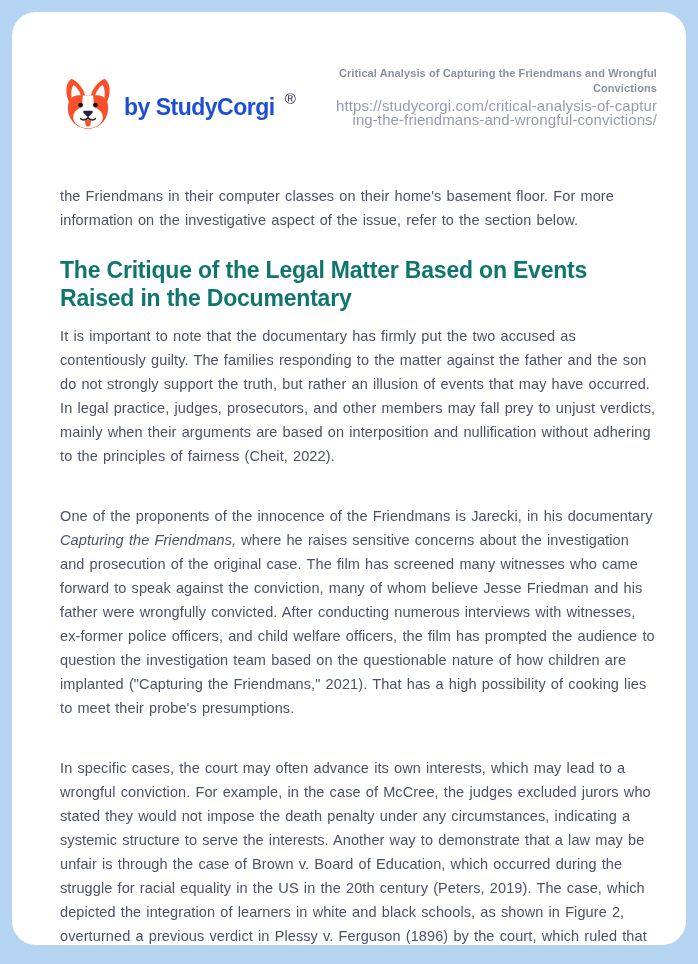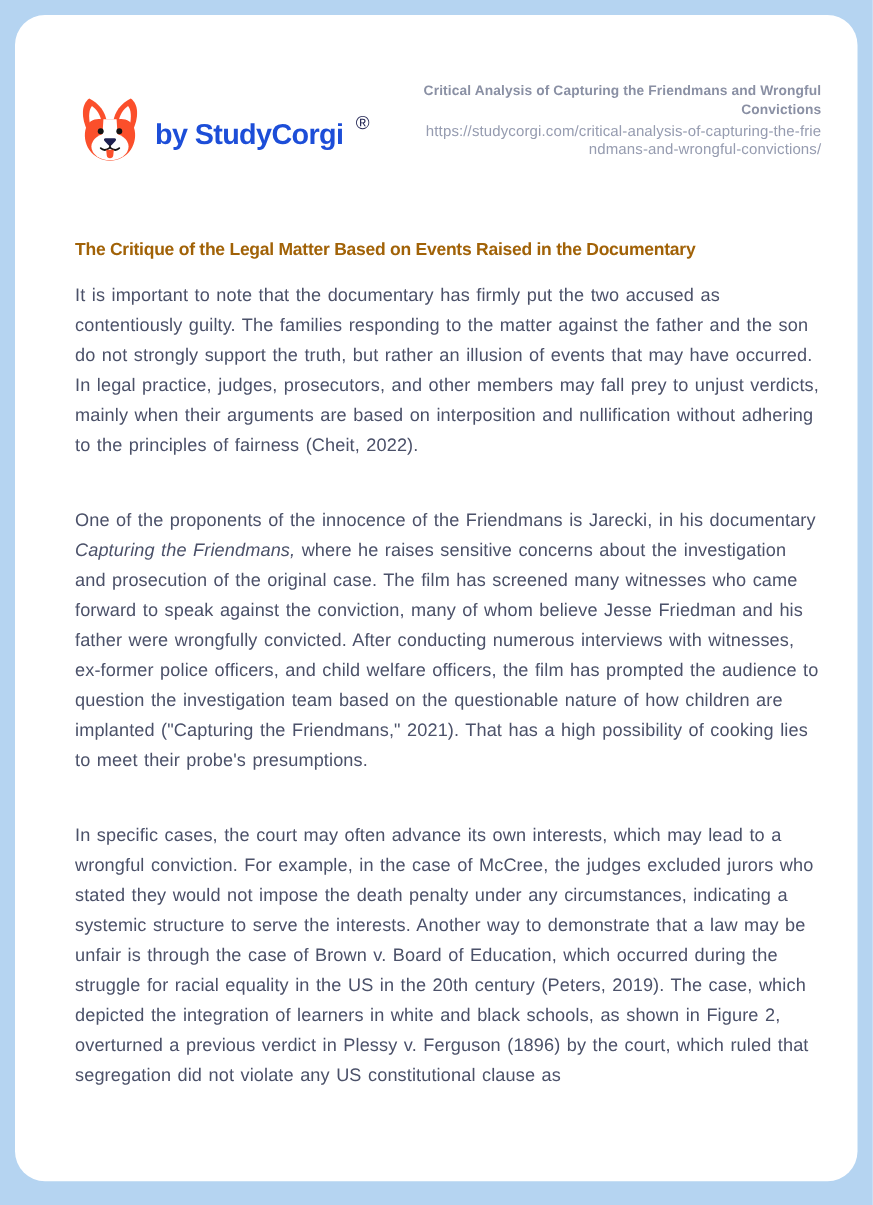--- a/index.html
+++ b/index.html
@@ -51,46 +51,46 @@
   }
   .doc-title {
     font-size: 11px;
     font-weight: 700;
     line-height: 14.5px;
     color: #8a90a4;
     letter-spacing: 0.1px;
   }
   .doc-url {
     margin-top: 4px;
-    font-size: 12px;
+    font-size: 15px;
     font-weight: 400;
     line-height: 13.5px;
     color: #969cb0;
     letter-spacing: 0.1px;
     word-break: break-all;
     text-decoration: none;
     display: block;
   }
   .article { margin-top: 46px; }
   .article p {
     font-size: 14.5px;
     line-height: 24px;
     color: #4b5169;
     letter-spacing: 0.1px;
     word-spacing: 1px;
   }
   .article p + p { margin-top: 36px; }
   .section-heading {
     margin-top: 24px;
     margin-bottom: 12px;
-    font-size: 14px;
+    font-size: 23px;
     font-weight: 700;
     line-height: 28px;
     letter-spacing: -0.2px;
-    color: #a16207;
+    color: #0f766e;
   }
   .italic { font-style: italic; }
 </style>
 </head>
 <body>
 
 <div class="page-card">
 
   <div class="header">
 
@@ -125,20 +125,21 @@
 
     <div class="header-meta">
       <div class="doc-title">Critical Analysis of Capturing the Friendmans and Wrongful Convictions</div>
       <a class="doc-url" href="#">https://studycorgi.com/critical-analysis-of-capturing-the-friendmans-and-wrongful-convictions/</a>
     </div>
 
   </div>
 
   <div class="article">
 
+    <p>the Friendmans in their computer classes on their home's basement floor. For more information on the investigative aspect of the issue, refer to the section below.</p>
 
     <h2 class="section-heading">The Critique of the Legal Matter Based on Events Raised in the Documentary</h2>
 
     <p>It is important to note that the documentary has firmly put the two accused as contentiously guilty. The families responding to the matter against the father and the son do not strongly support the truth, but rather an illusion of events that may have occurred. In legal practice, judges, prosecutors, and other members may fall prey to unjust verdicts, mainly when their arguments are based on interposition and nullification without adhering to the principles of fairness (Cheit, 2022).</p>
 
     <p><span>One of the proponents of the innocence of the Friendmans is Jarecki, in his documentary </span><span class="italic">Capturing the Friendmans,</span><span> where he raises sensitive concerns about the investigation and prosecution of the original case. The film has screened many witnesses who came forward to speak against the conviction, many of whom believe Jesse Friedman and his father were wrongfully convicted. After conducting numerous interviews with witnesses, ex-former police officers, and child welfare officers, the film has prompted the audience to question the investigation team based on the questionable nature of how children are implanted ("Capturing the Friendmans," 2021). That has a high possibility of cooking lies to meet their probe's presumptions.</span></p>
 
     <p>In specific cases, the court may often advance its own interests, which may lead to a wrongful conviction. For example, in the case of McCree, the judges excluded jurors who stated they would not impose the death penalty under any circumstances, indicating a systemic structure to serve the interests. Another way to demonstrate that a law may be unfair is through the case of Brown v. Board of Education, which occurred during the struggle for racial equality in the US in the 20th century (Peters, 2019). The case, which depicted the integration of learners in white and black schools, as shown in Figure 2, overturned a previous verdict in Plessy v. Ferguson (1896) by the court, which ruled that segregation did not violate any US constitutional clause as</p>
 
   </div>

